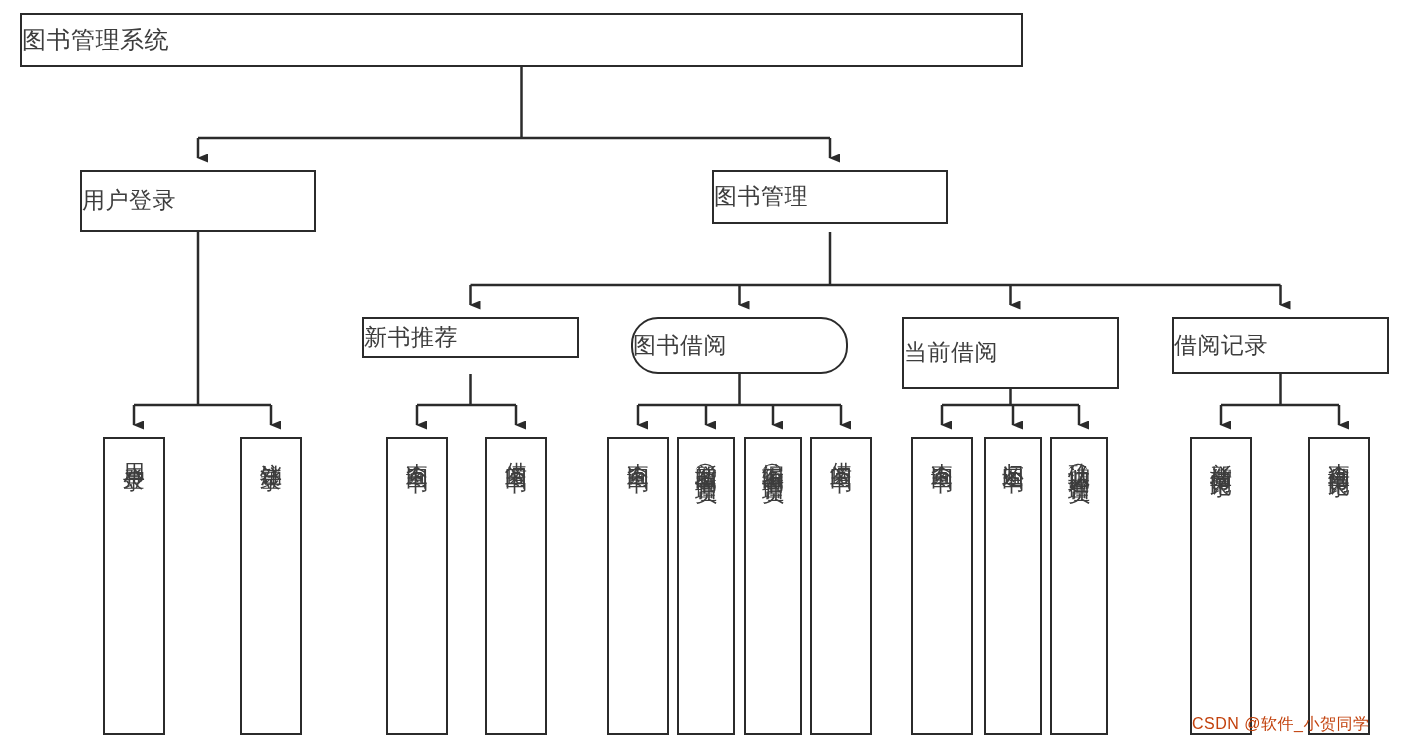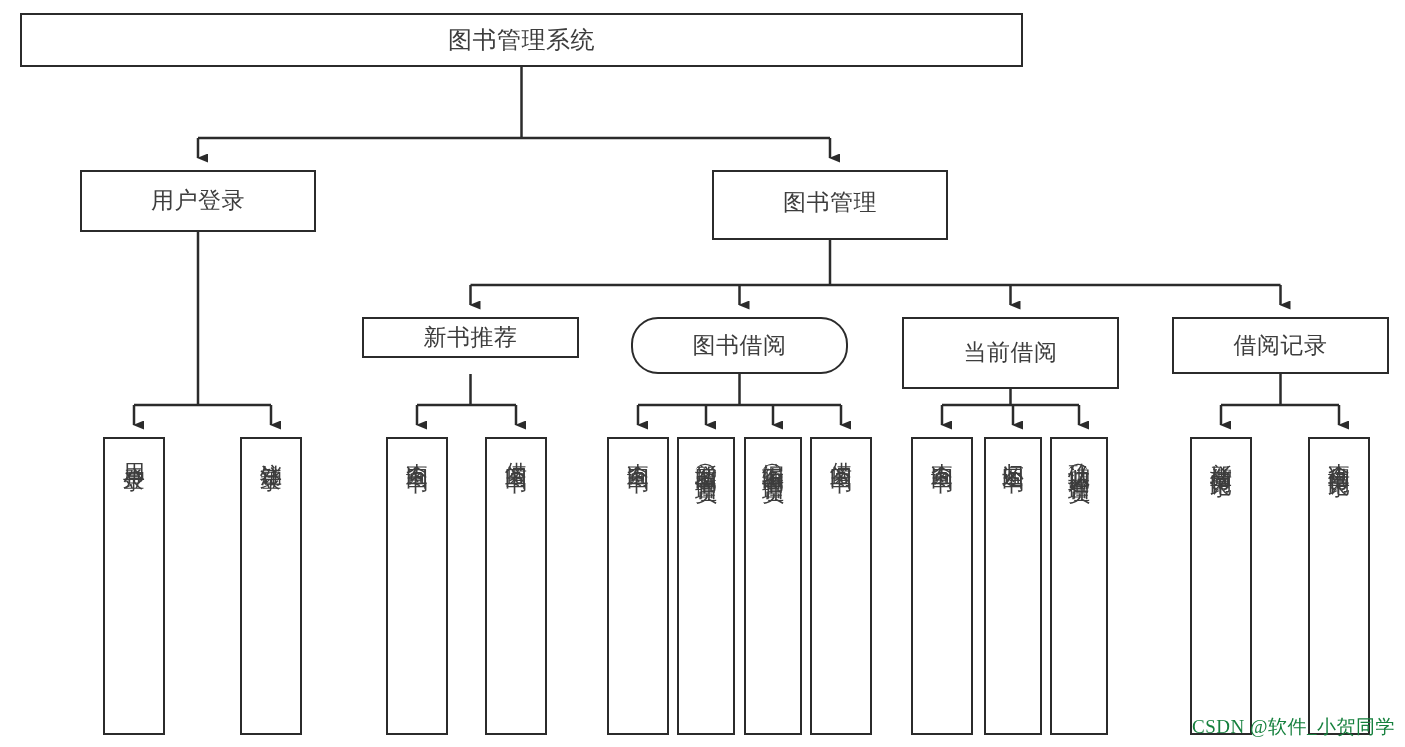--- a/index.html
+++ b/index.html
@@ -28,21 +28,20 @@
     height: 747px;
     pointer-events: none;
   }
   .node {
     position: absolute;
     box-sizing: border-box;
     background: #ffffff;
     border: 2.5px solid #2b2b2b;
     display: flex;
     align-items: center;
-    justify-content: center;
     overflow: hidden;
   }
   .node-label {
     color: #3d3d3d;
     text-align: center;
     line-height: 1.18;
     white-space: nowrap;
     letter-spacing: 0.5px;
   }
   .node.horizontal .node-label {
@@ -57,25 +56,25 @@
   .node.vertical .node-label {
     writing-mode: vertical-rl;
     text-orientation: upright;
     font-size: 22px;
     letter-spacing: 3px;
     line-height: 1;
   }
   .node.root .node-label { font-size: 24px; }
   .watermark {
     position: absolute;
-    color: #15803d;
-    font-size: 19px;
+    color: #c2410c;
+    font-size: 16px;
     white-space: nowrap;
     letter-spacing: 0.5px;
-    font-family: Liberation Serif, serif;
+    font-family: Liberation Sans, sans-serif;
   }
 </style>
 </head>
 <body>
 
 <div id="diagram-root">
 
   <svg class="connectors" viewBox="0 0 1405 747" width="1405" height="747" xmlns="http://www.w3.org/2000/svg">
     <defs>
       <marker id="arrow" markerWidth="9" markerHeight="11" refX="4.5" refY="10" orient="auto" markerUnits="userSpaceOnUse">
@@ -119,21 +118,21 @@
       </g>
   </svg>
 
   <div id="node-layer">
       <div class="node horizontal root" style="left: 20px; top: 13px; width: 1003px; height: 54px;">
         <span class="node-label">图书管理系统</span>
       </div>
       <div class="node horizontal" style="left: 80px; top: 170px; width: 236px; height: 62px;">
         <span class="node-label">用户登录</span>
       </div>
-      <div class="node horizontal" style="left: 712px; top: 170px; width: 236px; height: 70px; font-family: Liberation Mono, monospace;">
+      <div class="node horizontal" style="left: 712px; top: 170px; width: 236px; height: 54px;">
         <span class="node-label">图书管理</span>
       </div>
       <div class="node horizontal" style="left: 362px; top: 317px; width: 217px; height: 41px; font-family: Liberation Serif, serif;">
         <span class="node-label">新书推荐</span>
       </div>
       <div class="node horizontal" style="left: 631px; top: 317px; width: 217px; height: 57px; border-radius: 27px;">
         <span class="node-label">图书借阅</span>
       </div>
       <div class="node horizontal" style="left: 902px; top: 317px; width: 217px; height: 72px;">
         <span class="node-label">当前借阅</span>

